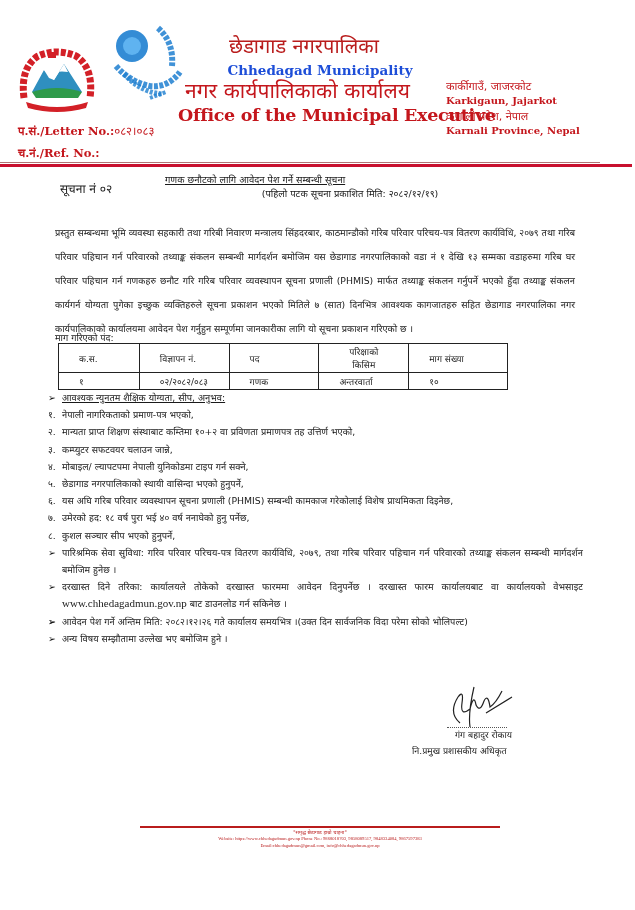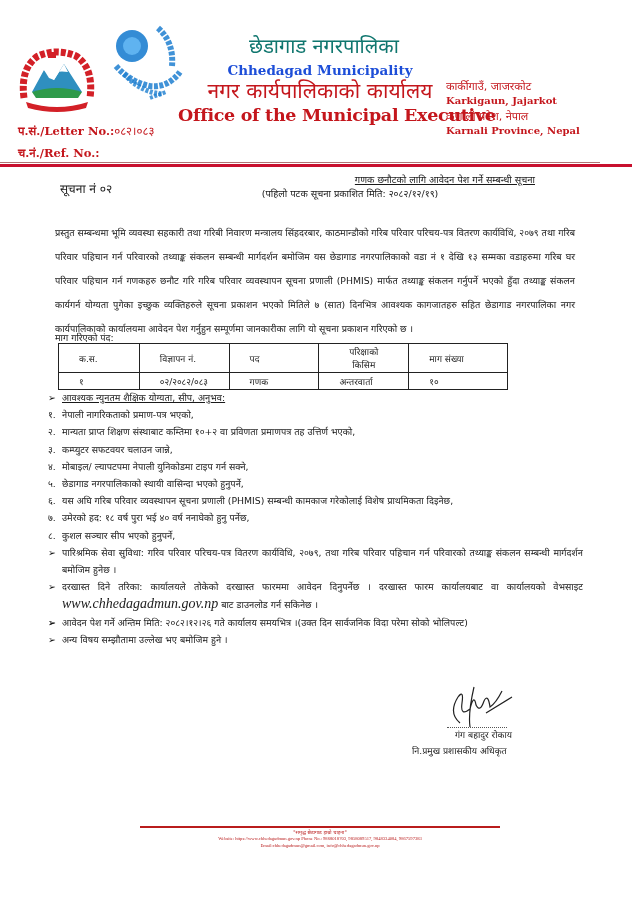--- a/index.html
+++ b/index.html
@@ -3,51 +3,51 @@
 <meta charset="utf-8">
 <style>
   html, body { margin: 0; padding: 0; background: #ffffff; }
   body { width: 635px; height: 910px; position: relative; overflow: hidden;
          font-family: "DejaVu Serif", serif; color: #1a1a1a; }
   .abs { position: absolute; }
 
   
   .emblem { left: 18px; top: 48px; width: 78px; height: 66px; }
   .seal { left: 110px; top: 22px; width: 80px; height: 80px; }
-  .hdr-np-1 { left: 204px; top: 32px; width: 240px; text-align: center; font-size: 20px; color: #0f766e; font-family: "DejaVu Sans", sans-serif; }
+  .hdr-np-1 { left: 184px; top: 32px; width: 240px; text-align: center; font-size: 20px; color: #b91c1c; font-family: "DejaVu Sans", sans-serif; }
   .hdr-en-1 { left: 200px; top: 62px; width: 240px; text-align: center; font-size: 13.5px; font-weight: bold; color: #1d4ed8; font-family: "DejaVu Serif", serif; }
-  .hdr-np-2 { left: 185px; top: 76px; width: 270px; text-align: center; font-size: 21px; color: #c4161c; font-family: "DejaVu Sans", sans-serif; }
+  .hdr-np-2 { left: 185px; top: 76px; width: 270px; font-size: 21px; color: #c4161c; font-family: "DejaVu Sans", sans-serif; }
   .hdr-en-2 { left: 178px; top: 105px; width: 275px; text-align: left; font-size: 17.5px; font-weight: bold; color: #c4161c; font-family: "DejaVu Serif", serif; letter-spacing: -0.3px; white-space: nowrap; }
   .addr { left: 446px; font-size: 10.5px; font-weight: bold; color: #c4161c; white-space: nowrap; }
   .addr.np { font-family: "DejaVu Sans", sans-serif; font-weight: normal; font-size: 11px; }
   .addr.en { font-family: "DejaVu Serif", serif; font-size: 10px; }
   .letter-no { left: 18px; top: 123px; font-size: 11.5px; font-weight: bold; color: #c4161c; white-space: nowrap; }
   .letter-no .val { color: #c4161c; font-weight: normal; font-family: "DejaVu Sans", sans-serif; }
   .ref-no { left: 18px; top: 145px; font-size: 11.5px; font-weight: bold; color: #c4161c; white-space: nowrap; }
   .rule-top { left: 0; top: 164px; width: 632px; height: 3px; background: #c8102e; }
   .rule-top-thin { left: 0; top: 162px; width: 600px; height: 1px; background: #7a1818; opacity: .6; }
 
   
   .np { font-family: "DejaVu Sans", sans-serif; }
   .notice-no { left: 60px; top: 180px; font-size: 12px; }
-  .title-main { left: 165px; top: 173px; width: 370px; text-align: right; font-size: 9.5px; text-decoration: underline; }
+  .title-main { left: 165px; top: 173px; width: 370px; text-align: left; font-size: 9.5px; text-decoration: underline; }
   .title-sub { left: 165px; top: 187px; width: 370px; text-align: center; font-size: 9.5px; }
 
   .para { left: 55px; top: 221px; width: 520px; font-size: 9.3px; line-height: 24px; text-align: justify; }
   .posts-label { left: 55px; top: 331px; font-size: 9.3px; }
 
   table.posts { position: absolute; left: 58px; top: 343px; width: 450px; border-collapse: collapse; font-family: "DejaVu Sans", sans-serif; font-size: 9px; }
   table.posts td, table.posts th { border: 1px solid #222; padding: 1px 20px; font-weight: normal; text-align: left; height: 14px; }
   table.posts th.c4 { text-align: center; }
 
   .list { left: 48px; top: 389px; width: 535px; font-size: 9.3px; }
   .list .row { position: relative; line-height: 17.2px; padding-left: 14px; text-align: justify; }
   .list .row .mk { position: absolute; left: 0; top: 0; }
   .list .u { text-decoration: underline; }
-  .url { font-family: "Liberation Serif", serif; font-size: 14px; font-style: italic; }
+  .url { font-family: "Liberation Serif", serif; font-size: 11px; }
 
   
   .sig { left: 440px; top: 683px; width: 75px; height: 45px; }
   .sig-line { left: 447px; top: 727px; width: 60px; border-top: 1px dotted #555; }
   .sig-name { left: 455px; top: 728px; font-size: 9px; }
   .sig-title { left: 412px; top: 744px; font-size: 9px; }
 
   
   .rule-bot { left: 140px; top: 826px; width: 360px; height: 2px; background: #b91c1c; }
   .foot-slogan { left: 140px; top: 829px; width: 360px; text-align: center; font-size: 5px; color: #b91c1c; }

